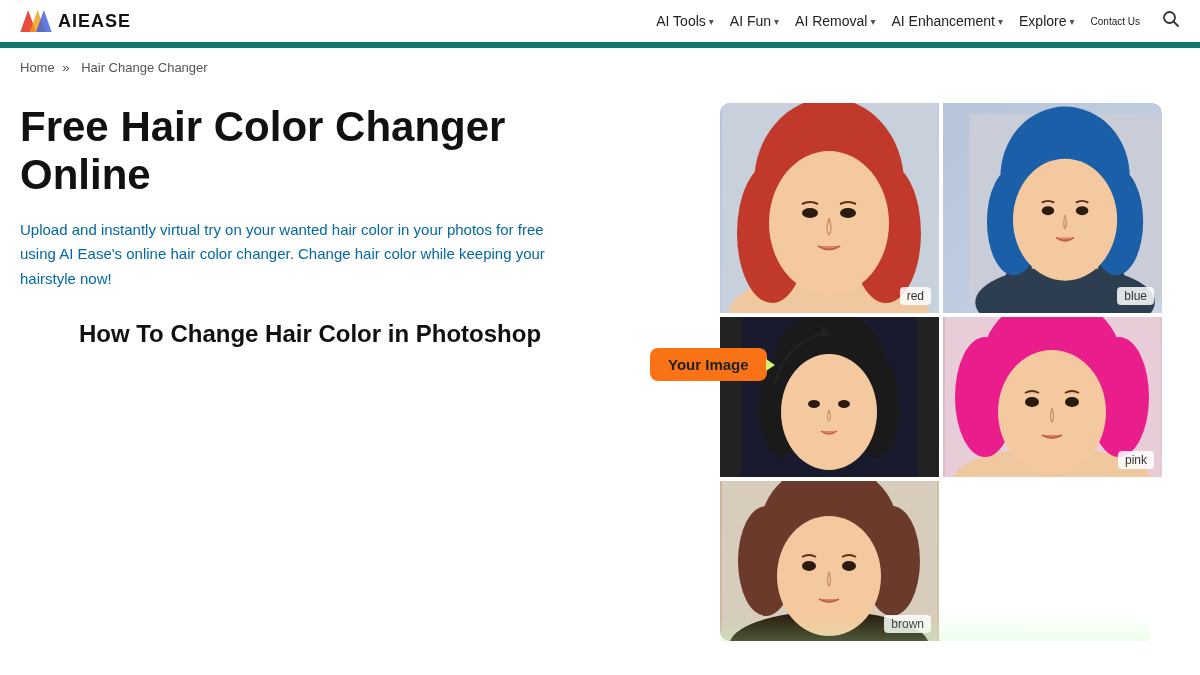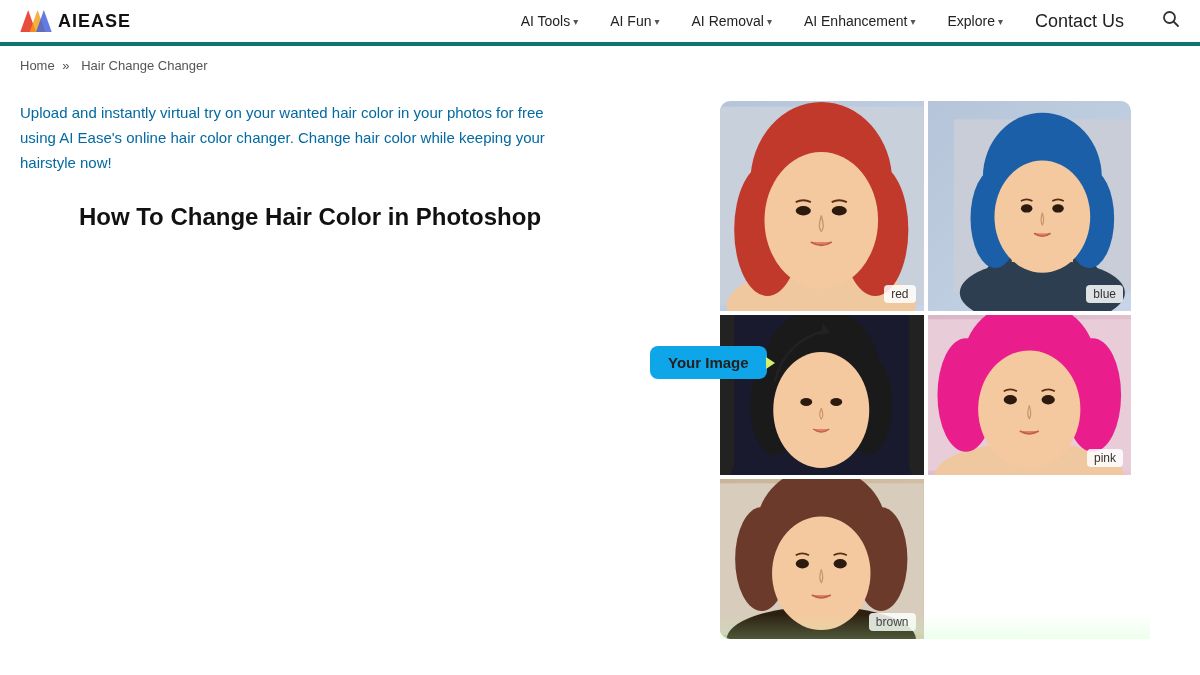--- a/index.html
+++ b/index.html
@@ -4,58 +4,58 @@
   <style>
     * { margin: 0; padding: 0; box-sizing: border-box; }
     body { font-family: -apple-system, BlinkMacSystemFont, 'Segoe UI', Arial, sans-serif; background: #fff; color: #111; width: 1200px; min-height: 675px; overflow-x: hidden; }
 
     
     .header {
       display: flex;
       align-items: center;
       justify-content: space-between;
       padding: 10px 20px;
-      border-bottom: 4px solid #0f766e;
+      border-bottom: 6px solid #0f766e;
       background: #fff;
     }
     .logo-area {
       display: flex;
       align-items: center;
       gap: 6px;
     }
     .logo-icon {
       width: 32px;
       height: 22px;
     }
     .logo-text {
       font-size: 18px;
       font-weight: 700;
       letter-spacing: 1px;
       color: #111;
     }
     .nav {
       display: flex;
       align-items: center;
-      gap: 32px;
+      gap: 16px;
     }
     .nav-item {
       font-size: 14px;
       color: #222;
       cursor: pointer;
       display: flex;
       align-items: center;
       gap: 3px;
       white-space: nowrap;
     }
     .nav-item .chevron {
       font-size: 10px;
       color: #555;
     }
     .nav-contact {
-      font-size: 18px;
+      font-size: 10px;
       color: #222;
       cursor: pointer;
     }
     .search-icon-btn {
       cursor: pointer;
       color: #333;
       font-size: 16px;
       margin-left: 6px;
     }
 
@@ -125,21 +125,21 @@
       align-items: flex-start;
       justify-content: center;
       margin-top: 0;
     }
 
     .image-grid {
       display: grid;
       grid-template-columns: 1fr 1fr;
       grid-template-rows: 210px 160px;
       gap: 4px;
-      width: 411px;
+      width: 442px;
       border-radius: 10px;
       overflow: hidden;
     }
 
     .grid-cell {
       position: relative;
       overflow: hidden;
       background: #ddd;
     }
 
@@ -155,21 +155,21 @@
       right: 8px;
       background: rgba(255,255,255,0.85);
       border-radius: 4px;
       padding: 2px 7px;
       font-size: 12px;
       font-weight: 500;
       color: #333;
     }
 
     .your-image-bubble {
-      background: #0ea5e9;
+      background: #f97316;
       color: #222;
       font-size: 15px;
       font-weight: 700;
       padding: 8px 18px;
       border-radius: 8px;
       white-space: nowrap;
       margin-bottom: 0;
       position: relative;
     }
 
@@ -261,20 +261,21 @@
 
 <div class="breadcrumb">
   <a>Home</a>
   <span>»</span>
   <span>Hair Change Changer</span>
 </div>
 
 <div class="main-content">
 
   <div class="left-section">
+    <h1 class="page-title">Free Hair Color Changer Online</h1>
     <p class="page-description">Upload and instantly virtual try on your wanted hair color in your photos for free using AI Ease's online hair color changer. Change hair color while keeping your hairstyle now!</p>
     <h2 class="section-title">How To Change Hair Color in Photoshop</h2>
   </div>
 
   <div class="right-section">
 
     <div style="position:relative; width:500px;">
 
       <div style="position:absolute; left:0px; top:255px; display:flex; align-items:center; z-index:10;">
         <div class="your-image-bubble">Your Image</div>

